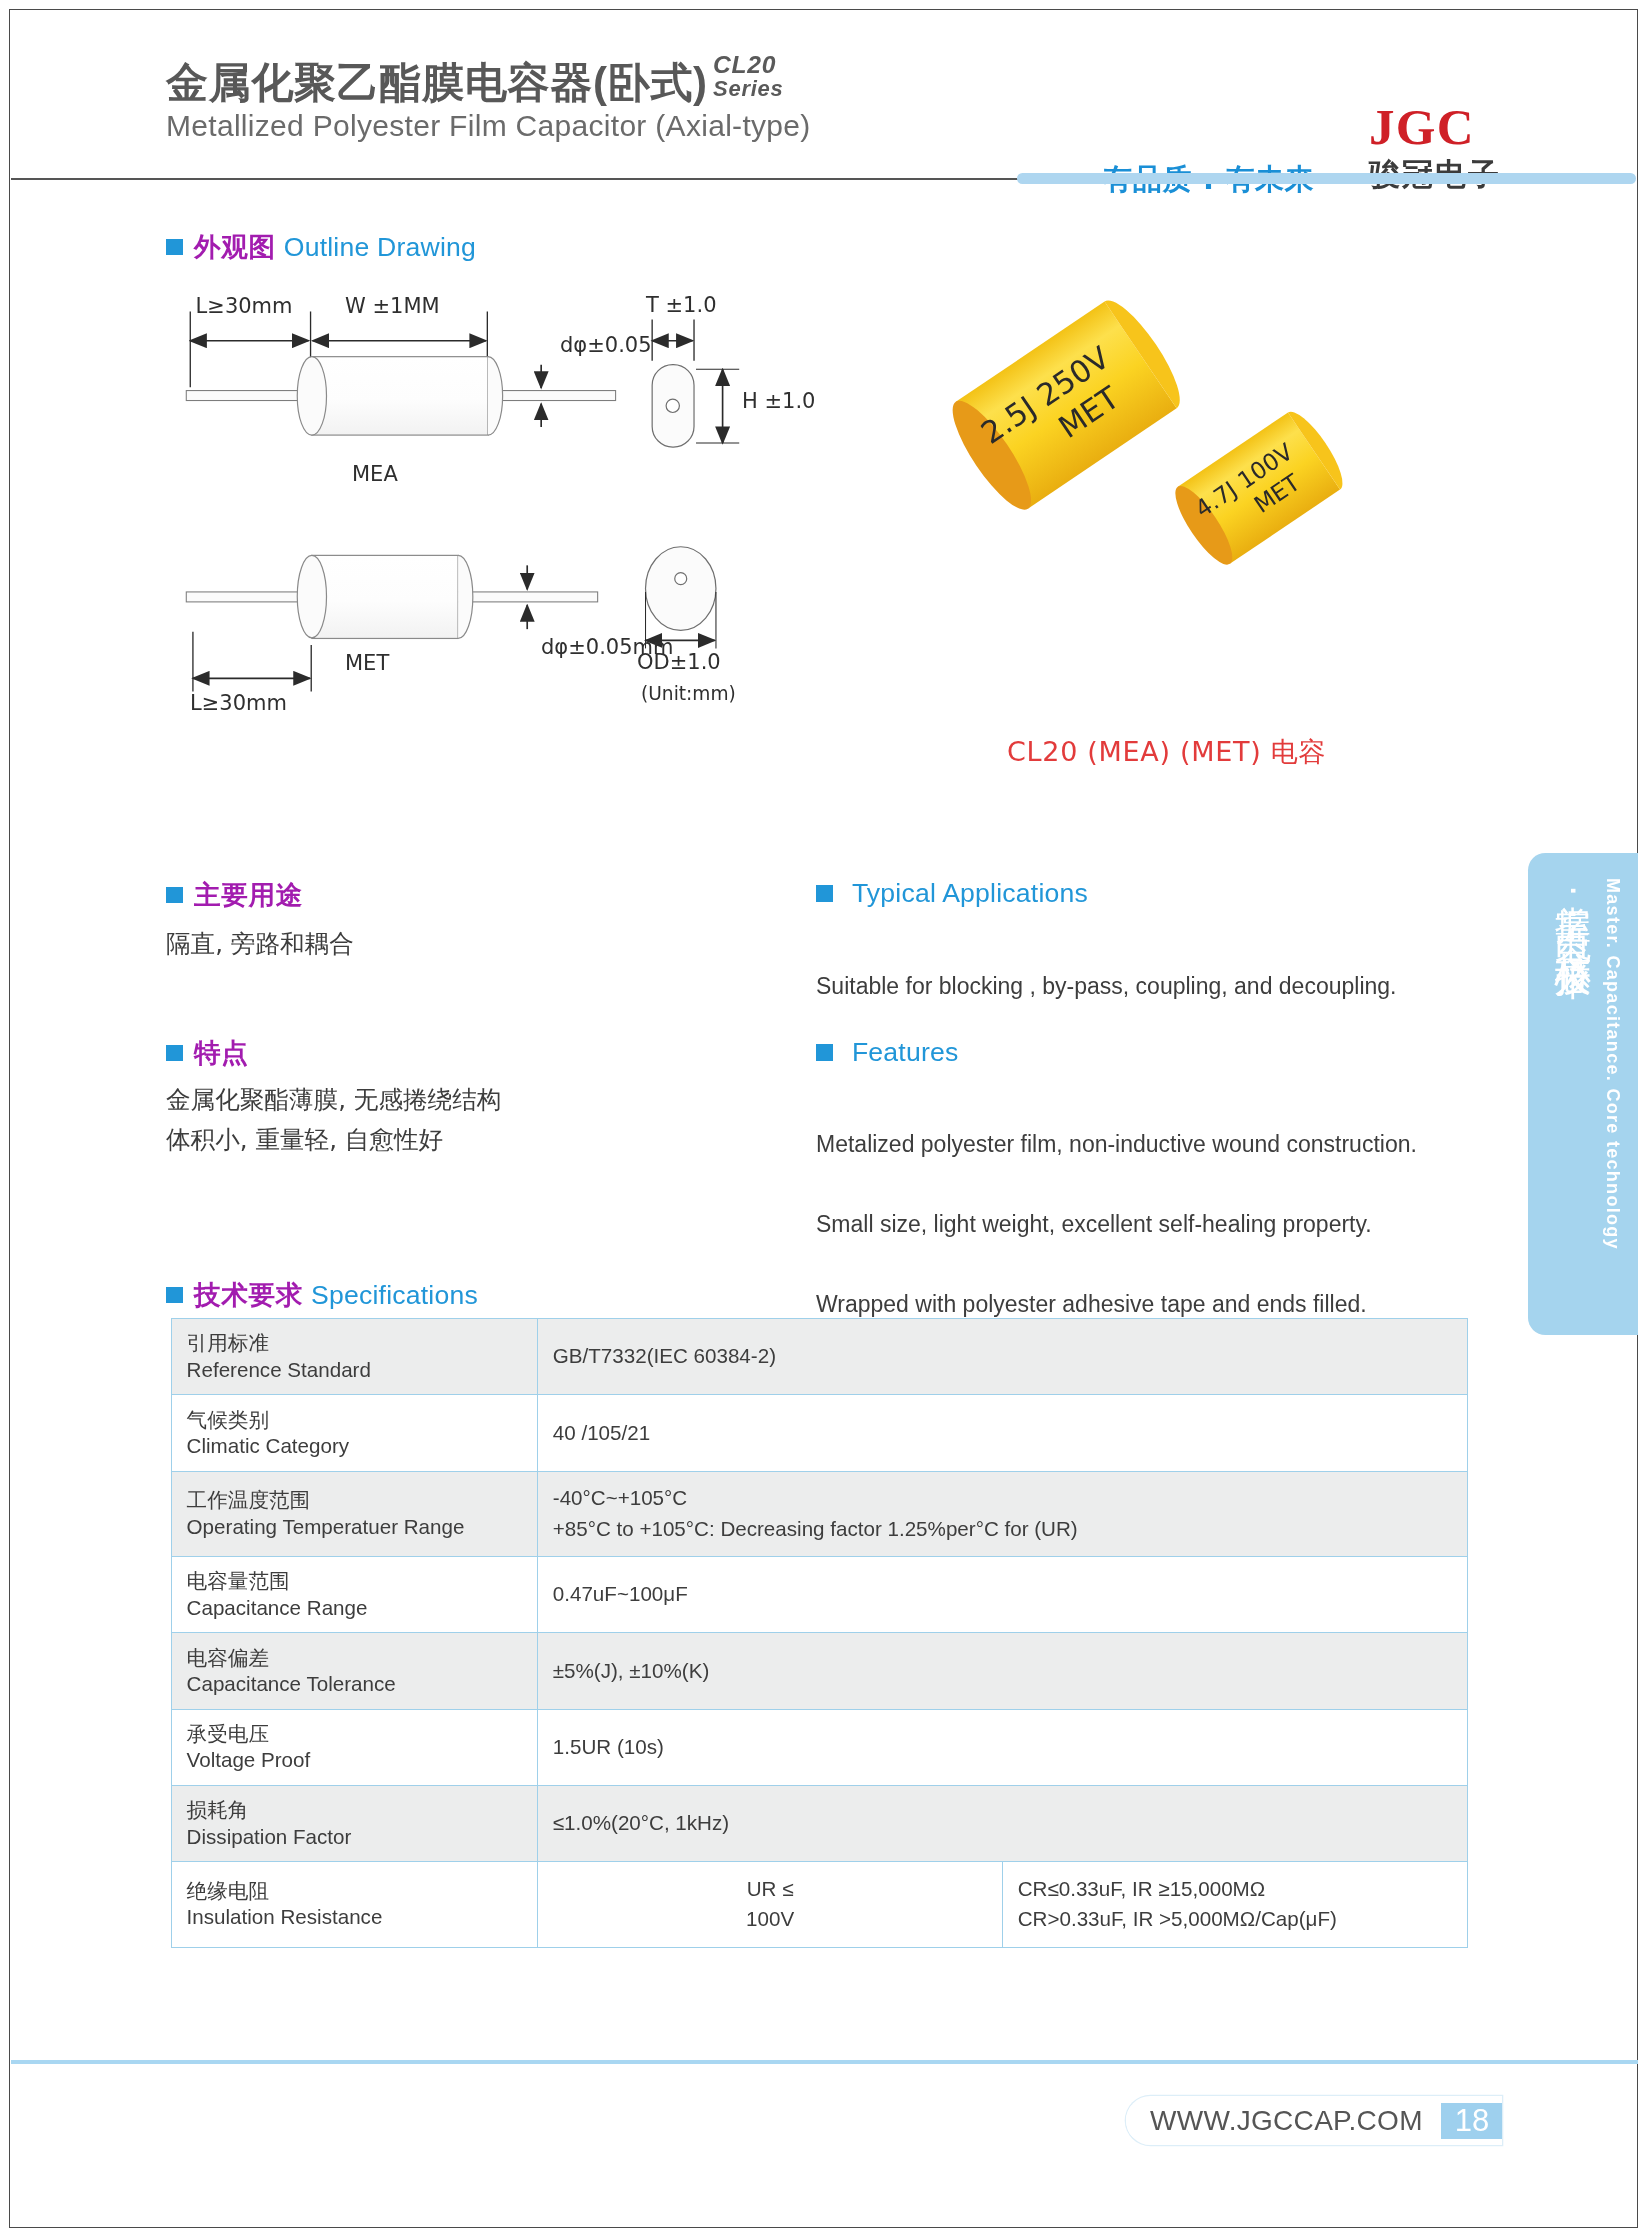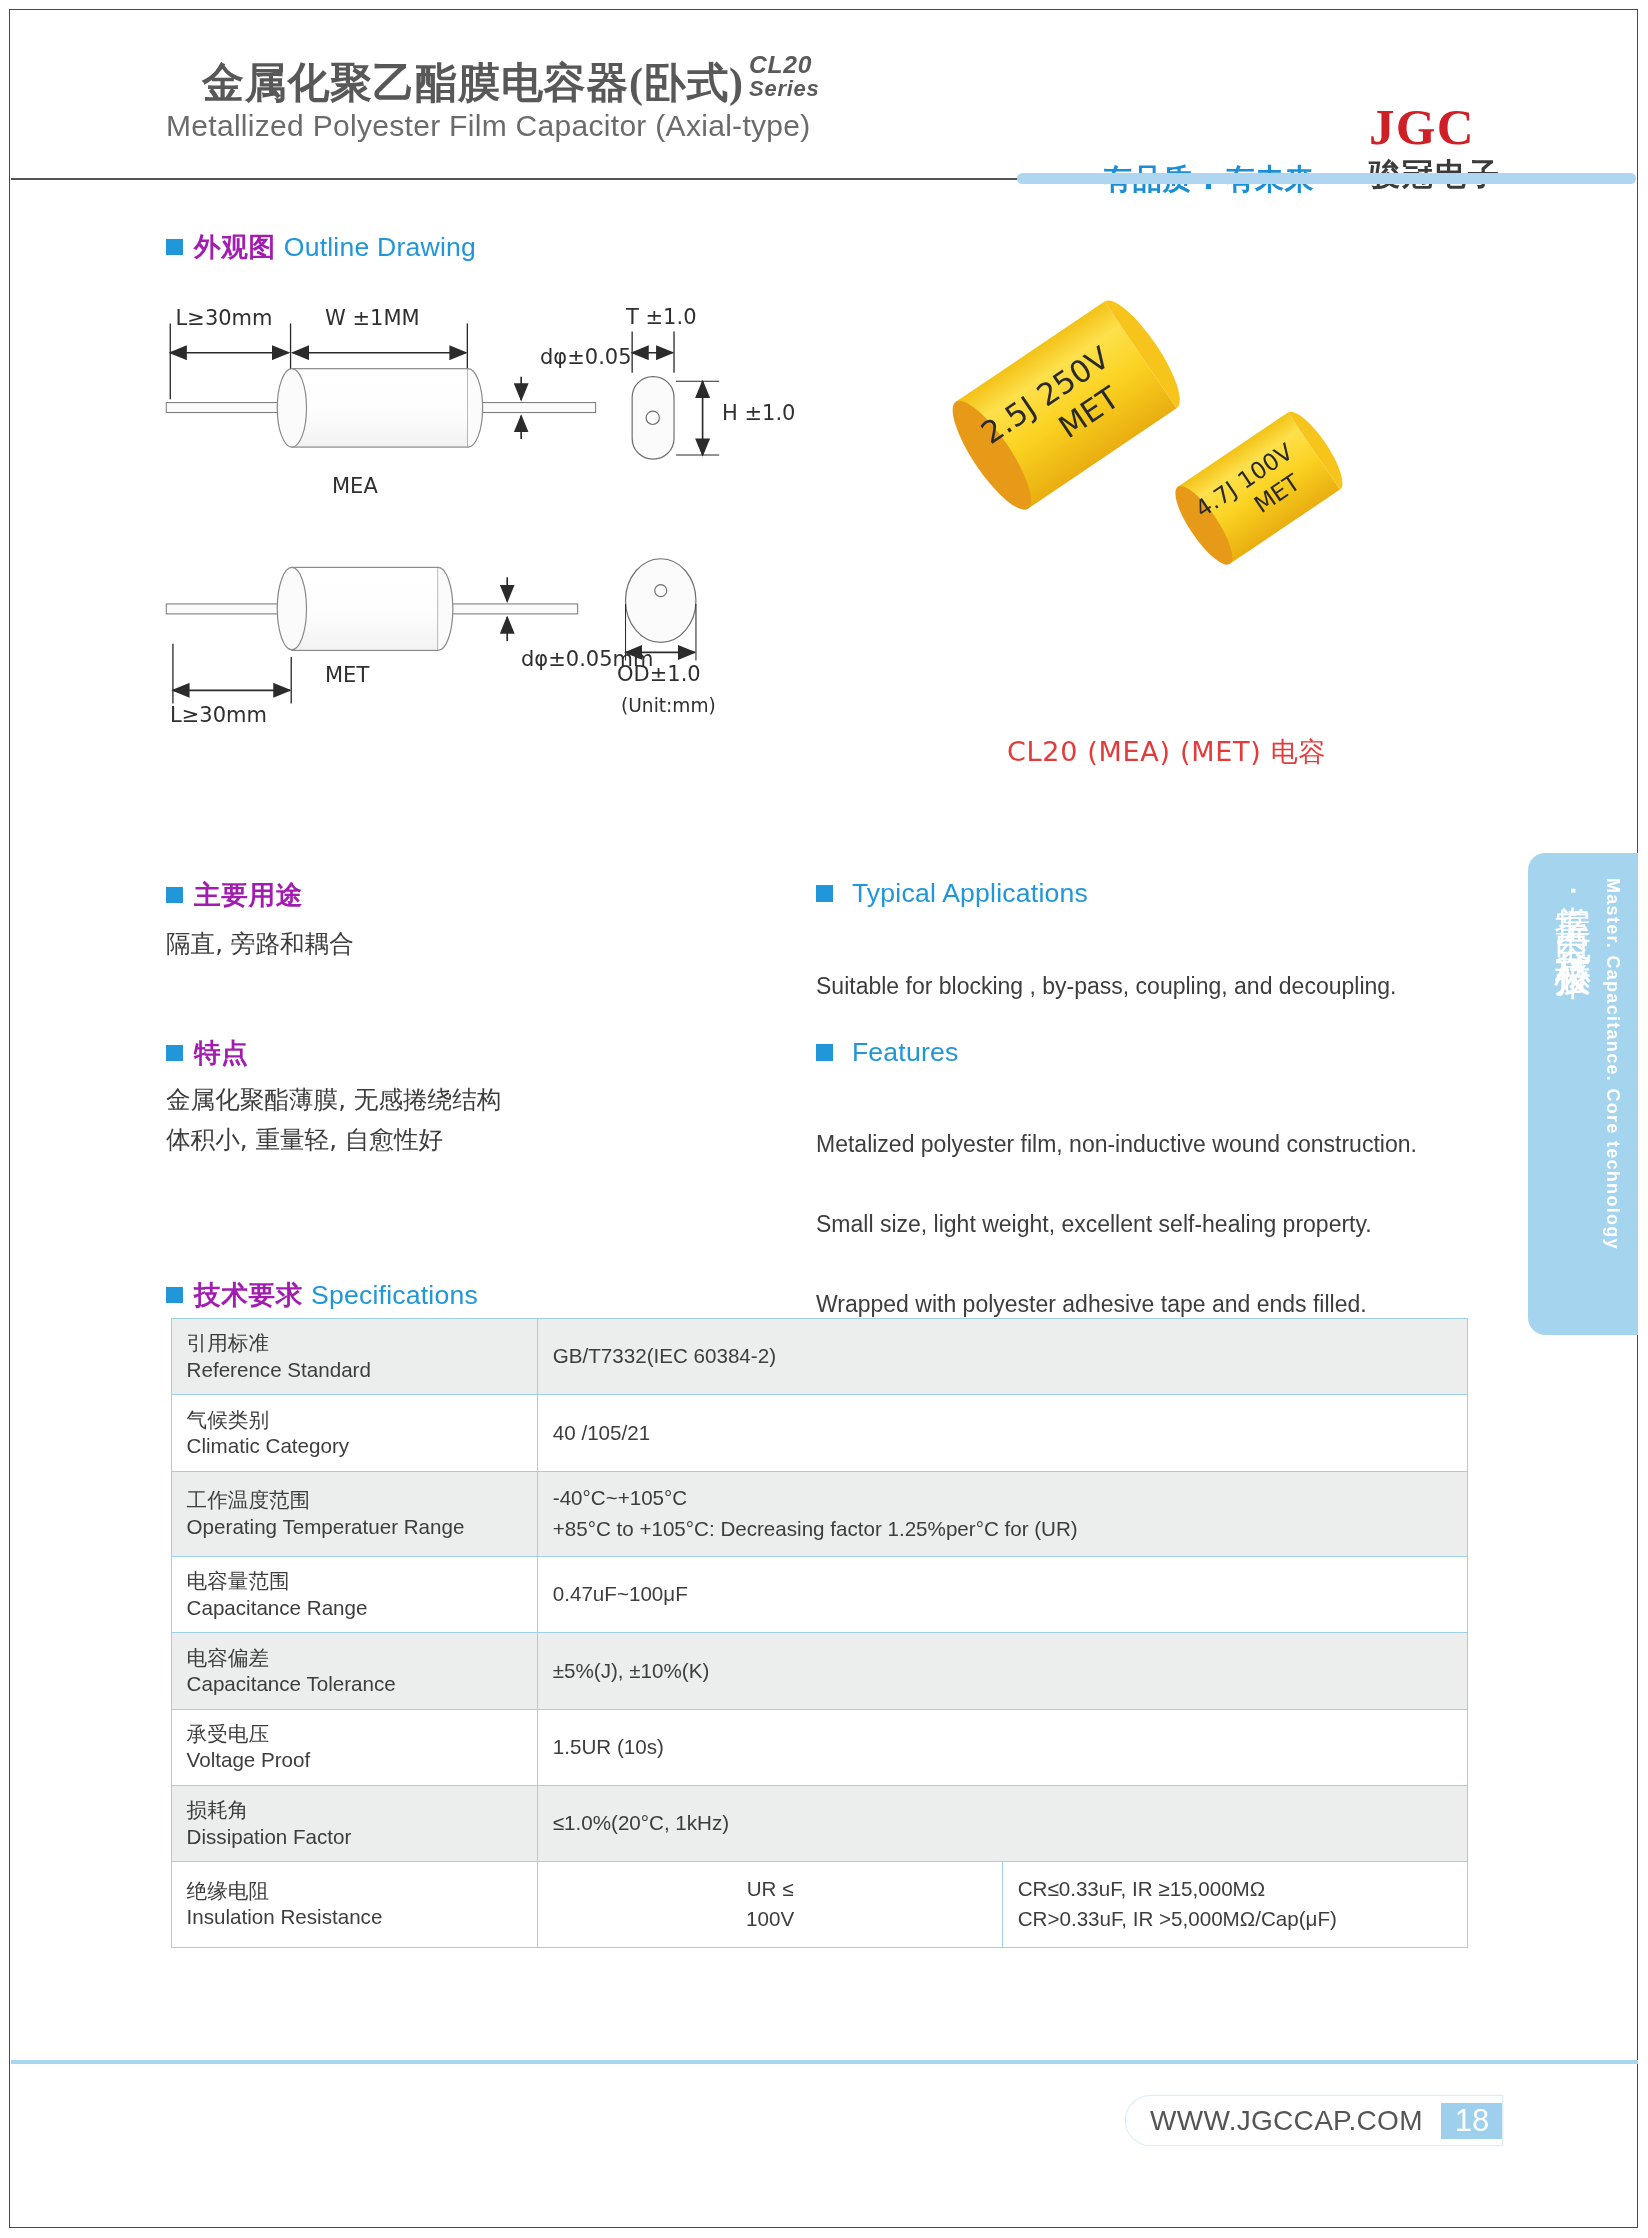--- a/index.html
+++ b/index.html
@@ -4,21 +4,21 @@
 <style>
   html,body{margin:0;padding:0;background:#ffffff;}
   body{width:1649px;height:2239px;position:relative;font-family:"Liberation Sans","DejaVu Sans",sans-serif;color:#3a3a3a;overflow:hidden;}
 
   .page-frame{position:absolute;left:9.3px;top:9.3px;width:1629px;height:2219px;border:1.3px solid #4a4a4a;box-sizing:border-box;}
 
   
   .header{position:absolute;left:0;top:40px;width:1649px;height:133px;}
   .title-block{position:absolute;left:166px;top:13.3px;}
   .title-cn-row{display:flex;align-items:flex-end;}
-  .title-cn{font-size:42px;font-weight:bold;color:#585858;letter-spacing:0.7px;line-height:1;font-family:Liberation Serif, serif;margin-left:36px;}
+  .title-cn{font-size:42px;font-weight:bold;color:#585858;letter-spacing:0.7px;line-height:1;font-family:Liberation Sans, sans-serif;}
   .series-block{margin-left:5.3px;margin-bottom:4px;line-height:1.0;}
   .series-1{font-size:24.6px;font-style:italic;font-weight:bold;color:#5a5a5a;letter-spacing:0.7px;display:block;}
   .series-2{font-size:22px;font-style:italic;font-weight:bold;color:#5a5a5a;letter-spacing:0.7px;display:block;}
   .title-en{font-size:30px;color:#6b6b6b;margin-top:5.3px;letter-spacing:0.3px;}
 
   .slogan{position:absolute;left:1103px;top:120px;font-size:29px;font-weight:bold;color:#1a8fd6;letter-spacing:0.7px;font-family:"DejaVu Sans",sans-serif;white-space:nowrap;}
   .logo-wrap{position:absolute;left:1369px;top:63px;text-align:left;}
   .logo-jgc{font-family:"Liberation Serif","DejaVu Serif",serif;font-size:51px;font-weight:bold;color:#cf2027;line-height:.95;letter-spacing:1.3px;}
   .logo-cn{font-size:31px;font-weight:bold;color:#3b3b3b;letter-spacing:2px;font-family:"DejaVu Sans",sans-serif;margin-top:2.7px;}
 
@@ -28,21 +28,21 @@
   
   .sec{position:absolute;display:flex;align-items:center;white-space:nowrap;}
   .sq{width:16.6px;height:16.6px;background:#2196d8;display:inline-block;margin-right:11.3px;}
   .sec-cn{font-size:26.6px;font-weight:bold;color:#a21caf;letter-spacing:0.7px;font-family:"DejaVu Sans",sans-serif;}
   .sec-en{font-size:26.6px;color:#2196d8;margin-left:8px;letter-spacing:0.2px;}
 
   .body-cn{font-size:24.6px;color:#3d3d3d;font-family:"DejaVu Sans",sans-serif;line-height:1.62;white-space:nowrap;}
   .body-en{font-size:23px;color:#3d3d3d;line-height:1.6;white-space:nowrap;margin-top:43px;}
 
   
-  .drawing-area{position:absolute;left:149px;top:286px;width:638px;height:452px;margin-top:12px;}
+  .drawing-area{position:absolute;left:169px;top:286px;width:638px;height:452px;}
   .draw-label{position:absolute;font-size:21px;color:#2f2f2f;font-family:"DejaVu Sans",sans-serif;white-space:nowrap;}
   .draw-label.small{font-size:18.6px;}
 
   
   .photo{position:absolute;left:930px;top:262px;width:598px;height:346px;}
   .photo-caption{position:absolute;left:1007px;top:734px;font-size:27px;color:#e23b3b;letter-spacing:0.7px;font-family:"DejaVu Sans",sans-serif;white-space:nowrap;}
 
   
   .side-tab{position:absolute;left:1528px;top:853px;width:110px;height:482px;background:#a5d4ee;border-radius:17.3px 0 0 17.3px;}
   .side-cn{position:absolute;left:20px;top:24px;writing-mode:vertical-rl;font-size:36px;color:#ffffff;letter-spacing:4px;font-family:"DejaVu Sans",sans-serif;font-weight:500;}

